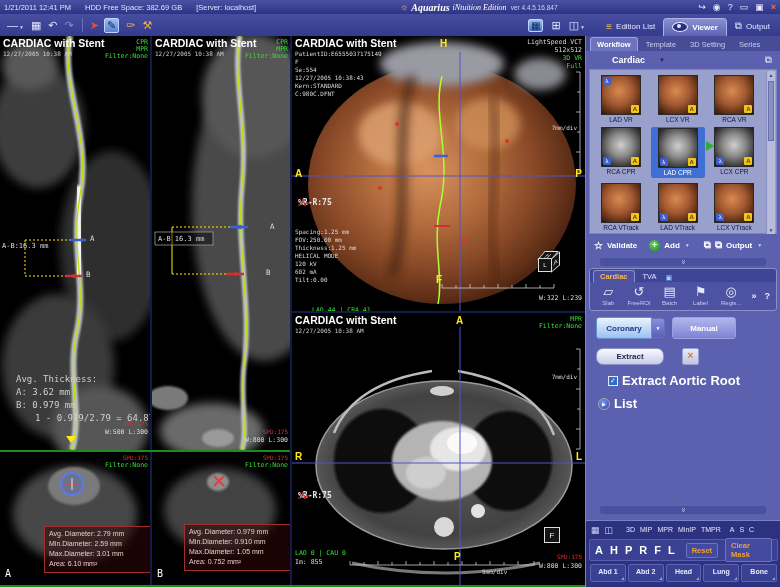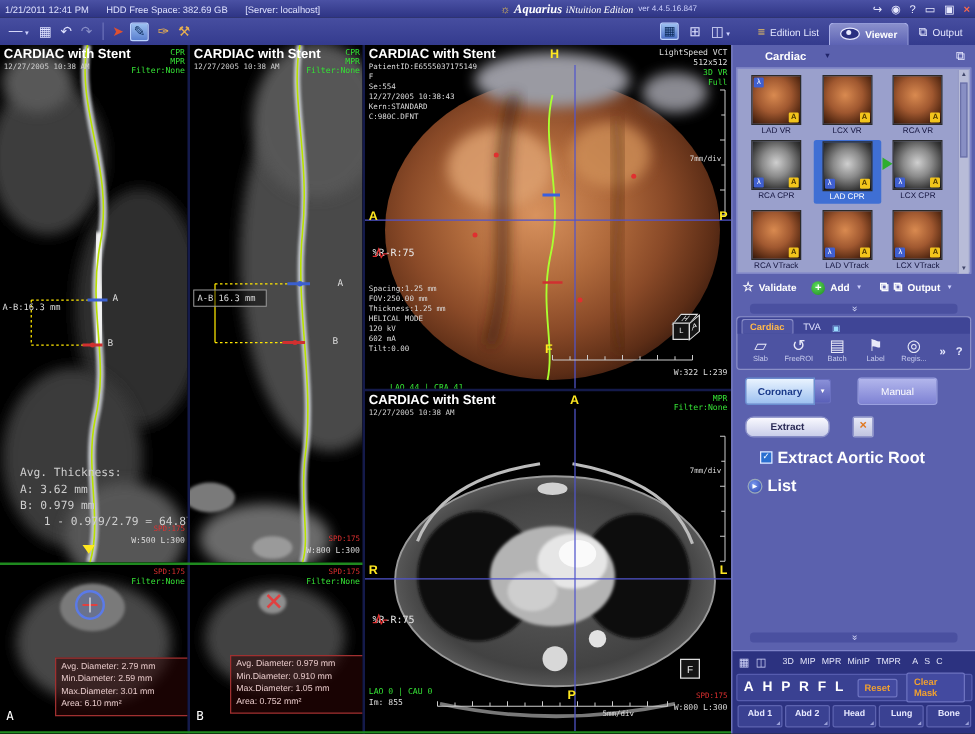--- a/index.html
+++ b/index.html
@@ -53,21 +53,21 @@
   .ph-date{position:absolute;left:3px;top:14px;color:#cfcfcf;font-size:6px;font-family:"DejaVu Sans Mono",monospace;}
   .statbox{position:absolute;border:1px solid #a03030;background:rgba(45,5,5,.55);color:#e8caca;
     font-size:7px;line-height:1.45;padding:2px 4px;font-family:"Liberation Sans",sans-serif;}
   .sep-v{position:absolute;background:#141a4a;width:2px;}
   .sep-h{position:absolute;background:#141a4a;height:2px;}
   .green-line{position:absolute;background:#1f8a1f;height:2px;}
   .tri-down{width:0;height:0;border-left:5px solid transparent;border-right:5px solid transparent;border-top:7px solid #ffe820;position:absolute;}
   .cube3{position:absolute;width:26px;height:24px;}
   .cube3 .f{position:absolute;border:1px solid #ddd;background:#141414;color:#eee;font-size:6px;
     display:flex;align-items:center;justify-content:center;font-family:"Liberation Sans",sans-serif;}
-  .rr{display:flex;align-items:center;gap:3px;}
+  .rr{display:flex;align-items:center;gap:3px;font-weight:bold;}
   .rr span{color:#e8e8e8;font-size:8px;font-family:"DejaVu Sans Mono",monospace;}
   
   .sidebar{position:absolute;left:585px;top:36px;width:195px;height:551px;background:#5b61ae;
     border-left:1px solid #7d82c8;box-sizing:border-box;color:#fff;}
   .subtabs{height:15px;background:#464c96;display:flex;align-items:flex-end;padding-left:4px;gap:2px;}
   .subtab{font-size:7.5px;color:#c8ccf0;padding:2px 6px 2px 6px;}
   .subtab.active{background:#6d73bd;border:1px solid #9aa0e0;border-bottom:none;border-radius:3px 3px 0 0;color:#fff;font-weight:bold;}
   .wfhead{height:18px;display:flex;align-items:center;padding:0 8px;}
   .wfhead .nm{font-size:9px;font-weight:bold;margin-left:18px;}
   .wfhead .cv{font-size:6px;color:#20246a;margin-left:14px;}
@@ -107,22 +107,22 @@
   .tool{width:26px;text-align:center;}
   .tool .tico{font-size:13px;color:#e8e9f8;display:block;line-height:14px;}
   .tool .tlab{font-size:6px;color:#c8ccee;display:block;margin-top:1px;}
   .tmore{color:#e8eaff;font-size:9px;font-weight:bold;margin-left:2px;}
   .vesselsec{padding:6px 0 0 10px;}
   .corrow{display:flex;align-items:center;}
   .btn-cor{width:54px;height:20px;background:linear-gradient(#eaf4ff,#9cc0f0);border:1px solid #6a8fd0;
     border-radius:3px 0 0 3px;color:#1a3a8a;font-weight:bold;font-size:8px;display:flex;align-items:center;justify-content:center;}
   .cor-caret{width:13px;height:20px;background:linear-gradient(#8a90d8,#5a60b8);border:1px solid #6a70c0;border-left:none;
     border-radius:0 3px 3px 0;color:#fff;font-size:5px;display:flex;align-items:center;justify-content:center;box-sizing:border-box;}
-  .btn-man{width:62px;height:20px;margin-left:21px;background:linear-gradient(#b2b6ec,#7e82d4);border:1px solid #9aa0e0;
-    border-radius:3px;color:#fff;font-weight:normal;font-size:8px;display:flex;align-items:center;justify-content:center;text-align:right;}
+  .btn-man{width:62px;height:20px;margin-left:7px;background:linear-gradient(#b2b6ec,#7e82d4);border:1px solid #9aa0e0;
+    border-radius:3px;color:#fff;font-weight:bold;font-size:8px;display:flex;align-items:center;justify-content:center;text-align:right;}
   .extrow{display:flex;align-items:center;margin-top:9px;}
   .btn-ext{width:66px;height:15px;background:linear-gradient(#fafaff,#c9cde9);border:1px solid #8a90c8;border-radius:7px;
     color:#2a2a55;font-weight:bold;font-size:8px;display:flex;align-items:center;justify-content:center;}
   .btn-x{width:15px;height:15px;margin-left:18px;background:linear-gradient(#e8eaf8,#c0c4e0);border:1px solid #9aa0d0;
     border-radius:2px;color:#e07820;font-weight:bold;font-size:10px;line-height:13px;text-align:center;}
   .cbrow{display:flex;align-items:center;margin:8px 0 0 12px;gap:4px;}
   .cb{width:8px;height:8px;background:#2a6fd0;border:1px solid #e8eaff;color:#fff;font-size:7px;line-height:8px;text-align:center;}
   .cbl{font-size:13px;font-weight:bold;color:#fff;}
   .listrow{display:flex;align-items:center;margin:8px 0 0 2px;gap:4px;}
   .lb{width:10px;height:10px;border-radius:50%;background:radial-gradient(circle at 40% 35%,#7a9af0,#2a3fa8);
@@ -474,20 +474,26 @@
 
     <div class="sep-v" style="left:150px;top:0;height:551px;"></div>
     <div class="sep-v" style="left:290px;top:0;height:551px;"></div>
     <div class="sep-h" style="left:292px;top:275px;width:293px;"></div>
     <div class="green-line" style="left:0;top:414px;width:290px;"></div>
     <div class="green-line" style="left:0;top:549px;width:585px;"></div>
   </div>
 
   <div class="sidebar">
 
+    <div class="subtabs">
+      <span class="subtab active">Workflow</span>
+      <span class="subtab">Template</span>
+      <span class="subtab">3D Setting</span>
+      <span class="subtab">Series</span>
+    </div>
 
     <div class="wfhead">
       <span class="nm">Cardiac</span>
       <span class="cv">▼</span>
       <span class="cp">⧉</span>
     </div>
 
     <div class="thumbs">
       <div class="thumb">
         <div class="timg vr">

